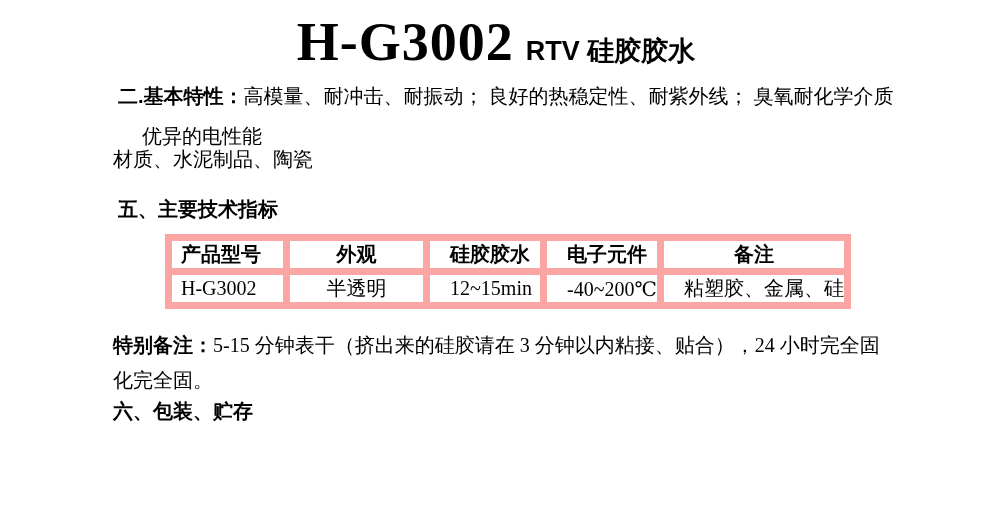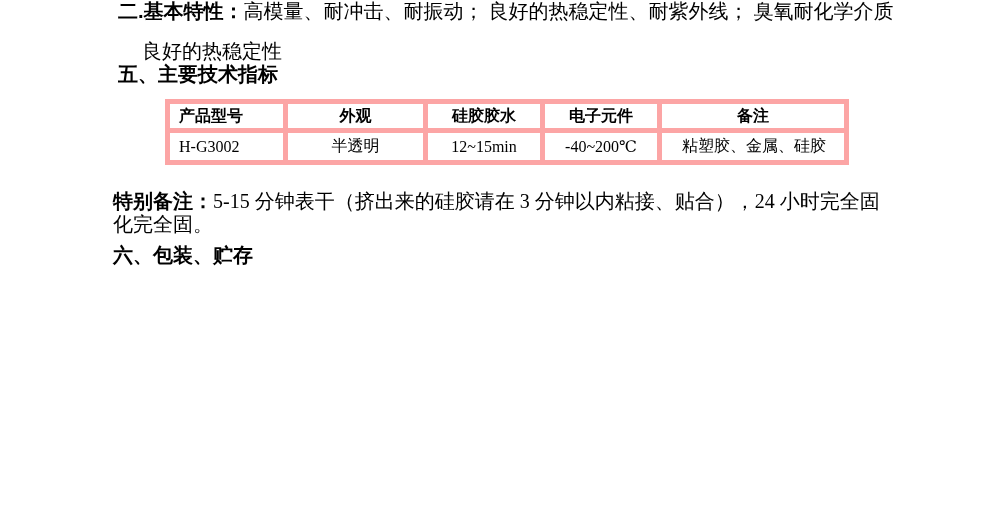--- a/index.html
+++ b/index.html
@@ -40,40 +40,40 @@
   .label, .heading {
     font-family: "Liberation Sans", "DejaVu Sans", sans-serif;
     font-weight: bold;
   }
   .i1  { margin-top: 34px; margin-left: 5px; }
   .i2  { margin-left: 5px; }
   .i2b { margin-top: 17px; margin-left: 5px; padding-left: 24px; }
   .i3  { margin-top: 15px; margin-left: 5px; }
   .i4a { margin-top: 14px; margin-left: 4px; letter-spacing: -1.7px; }
   .i4b { margin-top: 0; }
-  .h5  { margin-left: 5px; }
+  .h5  { margin-top: 27px; margin-left: 5px; }
   .note  { margin-top: 25px; }
-  .noteb { margin-top: 0; }
+  .noteb { margin-top: 12px; }
   .h6  { margin-top: 8px; }
   
   .spec-table {
     border-collapse: collapse;
     table-layout: fixed;
     width: 681px;
     margin: 13px 0 0 52px;
     border: 2px solid #000000;
   }
   .spec-table .c1 { width: 118px; }
   .spec-table .c2 { width: 140px; }
   .spec-table .c3 { width: 117px; }
   .spec-table .c4 { width: 117px; }
   .spec-table .c5 { width: 187px; }
   .spec-table th, .spec-table td {
-    border: 5px solid #fca5a5;
-    font-size: 16px;
+    border: 7px solid #fca5a5;
+    font-size: 20px;
     padding: 0 20px;
     text-align: center;
     white-space: nowrap;
     overflow: hidden;
   }
   .spec-table th {
     font-family: "Liberation Sans", "DejaVu Sans", sans-serif;
     font-weight: bold;
     height: 24px;
     border-bottom: 2px solid #000000;
@@ -82,30 +82,36 @@
   .spec-table th:first-child, .spec-table td:first-child {
     text-align: left;
     padding-left: 9px;
   }
 </style>
 </head>
 <body>
 
 <div class="page">
 
+  <header class="title">
+    <span class="model">H-G3002</span><span class="product">RTV 硅胶胶水</span>
+  </header>
 
 
   <p class="bodyline i2">
     <span class="label">二.基本特性：</span><span>高模量、耐冲击、耐振动； 良好的热稳定性、耐紫外线； 臭氧耐化学介质</span>
   </p>
   <p class="bodyline i2b">
-    <span>良好的热稳定性</span>
+    <span>优异的电性能</span>
   </p>
 
 
+  <p class="bodyline i4b">
+    <span>材质、水泥制品、陶瓷</span>
+  </p>
 
   <p class="bodyline heading h5">五、主要技术指标</p>
 
   <table class="spec-table">
     <colgroup>
       <col class="c1">
         <col class="c2">
         <col class="c3">
         <col class="c4">
         <col class="c5">

